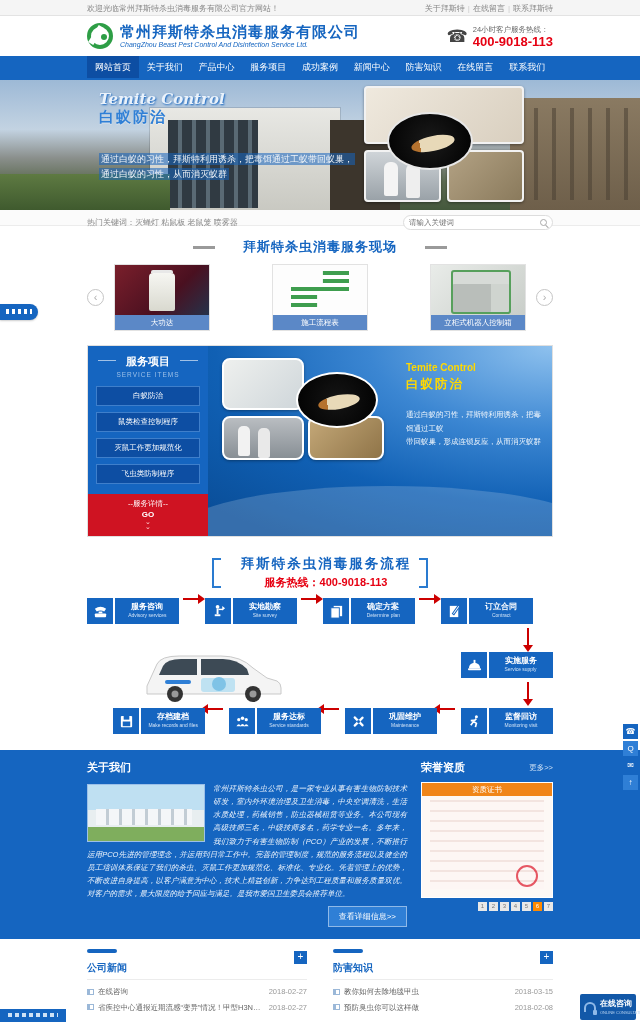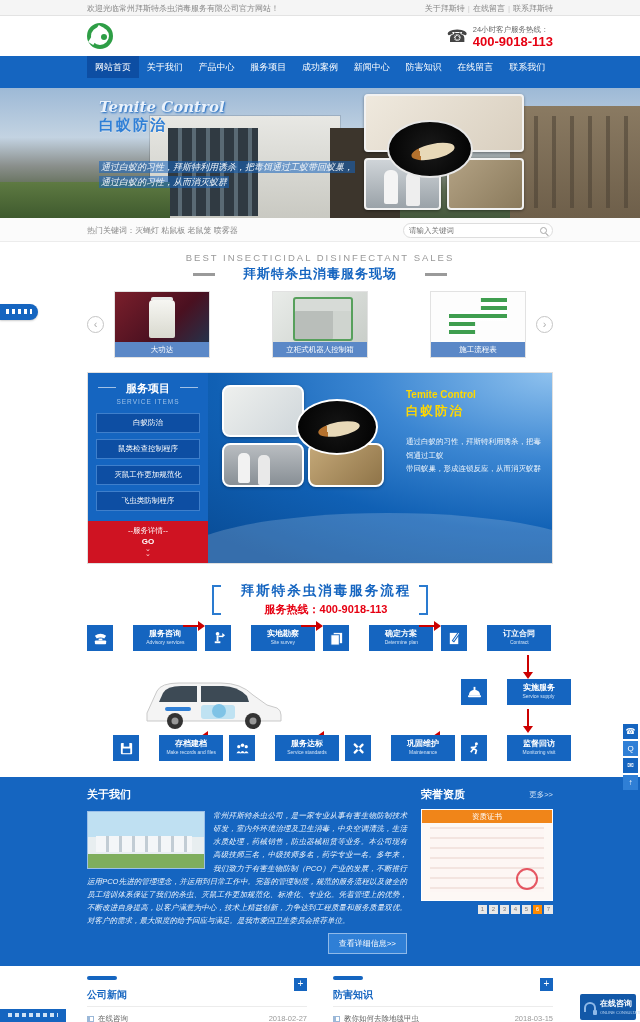--- a/index.html
+++ b/index.html
@@ -23,21 +23,21 @@
   .logo::after { content:""; position:absolute; left:2px; top:-2px; width:6px; height:20px; background:#fff; transform:rotate(32deg); }
   .logo::before { content:""; position:absolute; right:2px; top:7px; width:6px; height:6px; background:#2e9e46; border-radius:50%; z-index:2; }
   .brand-cn { color:#1565c0; font-size:15px; font-weight:bold; letter-spacing:1px; line-height:1.1; }
   .brand-en { color:#1565c0; font-size:7px; font-style:italic; }
   .hotline { margin-left:auto; display:flex; align-items:center; }
   .phone-glyph { font-size:17px; color:#444; margin-right:5px; }
   .hotline-label { font-size:7.5px; color:#666; }
   .hotline-num { font-size:13px; font-weight:bold; color:#e60012; line-height:1; }
 
   
-  .nav { background:#1565c0; height:32px; }
+  .nav { background:#1565c0; height:24px; }
   .nav .wrap { display:flex; height:22px; }
   .nav a { flex:1; color:#fff; font-size:9px; text-align:center; line-height:22px; text-decoration:none; white-space:nowrap; }
   .nav a.active { background:#0d4ea3; }
 
   
   .hero { height:130px; position:relative; overflow:hidden;
     background:linear-gradient(180deg,#9db9d6 0%,#c3d3e2 38%,#8a8f8c 60%,#5d6b52 78%,#44583c 100%); }
   .hero .bld1 { position:absolute; left:150px; top:28px; width:190px; height:102px; background:linear-gradient(180deg,#e8e8e4,#c9c9c2); box-shadow:0 0 0 1px rgba(0,0,0,.12); }
   .hero .bld1::after { content:""; position:absolute; left:18px; top:12px; width:90px; height:88px; background:repeating-linear-gradient(90deg,#303a42 0 10px,#5a6a74 10px 14px); }
   .hero .bld2 { position:absolute; right:0; top:18px; width:130px; height:112px; background:linear-gradient(180deg,#8a7a62,#6e5f4a); }
@@ -48,24 +48,24 @@
   .hero .ph1 { left:277px; top:6px; width:160px; height:58px; background:linear-gradient(135deg,#efe9de,#d9cfbf); }
   .hero .ph2 { left:277px; top:70px; width:77px; height:52px; background:linear-gradient(180deg,#cfd4d8,#9aa2a8); }
   .hero .ph2::after { content:""; position:absolute; left:18px; top:10px; width:14px; height:34px; background:#f4f4f4; border-radius:6px 6px 2px 2px; box-shadow:22px 2px 0 #eee; }
   .hero .ph3 { left:360px; top:70px; width:77px; height:52px; background:linear-gradient(135deg,#b3a284,#8a7a5c); }
   .hero .oval { position:absolute; left:300px; top:32px; width:86px; height:58px; border-radius:50%; background:radial-gradient(circle at 50% 50%,#1a1a1a,#000); border:2px solid #e8e8e8; z-index:3; }
   .hero .termite { position:absolute; left:22px; top:22px; width:44px; height:15px; border-radius:50%; background:linear-gradient(90deg,#b5722e 0 20%,#e8d9b8 20%); transform:rotate(-12deg); }
   .hero-txt { position:absolute; left:12px; top:10px; z-index:4; }
   .hero-en { font-size:15px; font-style:italic; font-weight:bold; color:#eaf2fb; text-shadow:1px 1px 2px #1565c0; font-family:"DejaVu Serif",serif; }
   .hero-cn { font-size:15px; font-weight:bold; color:#2f7fd6; text-shadow:0 1px 1px rgba(255,255,255,.4); letter-spacing:2px; }
   .hero-desc { position:absolute; left:12px; top:72px; z-index:4; font-size:9px; color:#f0f4f8; line-height:1.7; }
-  .hero-desc span { background:rgba(21,101,192,.55); padding:1px 2px;font-style:italic; }
-
-  
-  .searchbar { background:#fbfbfb; border-bottom:1px solid #ececec; height:24px; }
+  .hero-desc span { background:rgba(21,101,192,.55); padding:1px 2px; }
+
+  
+  .searchbar { background:#fbfbfb; border-bottom:1px solid #ececec; height:16px; }
   .searchbar .wrap { display:flex; align-items:center; height:24px; }
   .hotwords { font-size:8px; color:#888; }
   .search-box { margin-left:auto; width:150px; height:15px; border:1px solid #ddd; border-radius:8px; background:#fff; display:flex; align-items:center; padding:0 5px; }
   .search-box input { border:0; outline:0; flex:1; font-size:7.5px; color:#666; background:transparent; min-width:0; }
   .mag { width:7px; height:7px; border:1px solid #aaa; border-radius:50%; position:relative; flex:0 0 auto; }
   .mag::after { content:""; position:absolute; right:-3px; bottom:-2px; width:4px; height:1px; background:#aaa; transform:rotate(45deg); }
 
   
   .showcase { padding:10px 0 8px; }
   .sc-en { text-align:center; font-size:9.5px; color:#999; letter-spacing:2px; }
@@ -121,21 +121,21 @@
   .flow-title { display:flex; align-items:center; justify-content:center; gap:8px; }
   .bracket { width:9px; height:30px; }
   .bracket.l { border-left:2px solid #2a7bd0; border-top:2px solid #2a7bd0; border-bottom:2px solid #2a7bd0; }
   .bracket.r { border-right:2px solid #2a7bd0; border-top:2px solid #2a7bd0; border-bottom:2px solid #2a7bd0; }
   .ft-mid { text-align:center;margin-left:12px; }
   .ft-cn { font-size:13.5px; font-weight:bold; color:#1565c0; letter-spacing:2px; }
   .ft-hot { font-size:11px; font-weight:bold; color:#e60012; margin-top:2px; }
   .flow { position:relative; height:148px; margin-top:8px; }
   .step { position:absolute; display:flex; }
   .s-icon { width:26px; height:26px; background:#1565c0; display:flex; align-items:center; justify-content:center; flex:0 0 auto; }
-  .s-label { width:64px; height:26px; background:#1565c0; margin-left:20px; display:flex; flex-direction:column; align-items:center; justify-content:center; color:#fff; }
+  .s-label { width:64px; height:26px; background:#1565c0; margin-left:2px; display:flex; flex-direction:column; align-items:center; justify-content:center; color:#fff; }
   .s-cn { font-size:8px; font-weight:bold; line-height:1.1; }
   .s-en { font-size:6px; color:#cfe2f6; transform:scale(.82); white-space:nowrap; line-height:1.2; }
   .arr { position:absolute; }
   .arr-h { height:2px; background:#cc0000; top:12px; }
   .arr-h.r::after { content:""; position:absolute; right:-6px; top:-4px; border-left:7px solid #cc0000; border-top:5px solid transparent; border-bottom:5px solid transparent; }
   .arr-h.l::before { content:""; position:absolute; left:-6px; top:-4px; border-right:7px solid #cc0000; border-top:5px solid transparent; border-bottom:5px solid transparent; }
   .arr-v { width:2px; background:#cc0000; }
   .arr-v::after { content:""; position:absolute; bottom:-6px; left:-4px; border-top:7px solid #cc0000; border-left:5px solid transparent; border-right:5px solid transparent; }
   .car { position:absolute; left:48px; top:44px; }
 
@@ -147,21 +147,21 @@
   .ab-body { font-size:7.5px; line-height:1.75; color:#eaf2fb; text-align:justify;font-style:italic; }
   .ab-img { float:left; width:118px; height:58px; margin:2px 8px 3px 0; border:1px solid #9cc0e8;
     background:linear-gradient(180deg,#bfe0f2 0 45%,#e8eef0 45% 75%,#7fae5d 75%); position:relative; }
   .ab-img::after { content:""; position:absolute; left:8px; top:24px; width:96px; height:16px;
     background:repeating-linear-gradient(90deg,#f4f6f8 0 10px,#c2ccd4 10px 13px); }
   .ab-btn { display:inline-block; margin-top:6px; background:#2f7fd6; border:1px solid #8fb9e8; color:#fff; font-size:8px; padding:4px 10px; text-decoration:none; }
   .ab-btn-row { text-align:right; }
   .ab-right { flex:1; }
   .ab-right-head { display:flex; justify-content:space-between; align-items:center; margin-bottom:7px; }
   .ab-more { font-size:7.5px; color:#cfe2f6; text-decoration:none; }
-  .cert { background:#fdf8f5; border:1px solid #fff; height:92px; position:relative; overflow:hidden; }
+  .cert { background:#fdf8f5; border:1px solid #fff; height:116px; position:relative; overflow:hidden; }
   .cert-head { background:#f08519; color:#fff; font-size:7.5px; text-align:center; line-height:13px; height:13px; }
   .cert-body { position:absolute; inset:17px 8px 8px; background:repeating-linear-gradient(180deg,#f3e4e0 0 2px,#fdf6f4 2px 10px); }
   .cert-seal { position:absolute; right:14px; bottom:10px; width:22px; height:22px; border:2px solid #d23; border-radius:50%; opacity:.75; }
   .cert-pager { display:flex; gap:2px; justify-content:flex-end; margin-top:4px; }
   .pg { width:9px; height:9px; background:#e8e8e8; color:#777; font-size:6px; line-height:9px; text-align:center; cursor:pointer; }
   .pg.active { background:#ff8a00; color:#fff; }
 
   
   .news { padding:10px 0 12px; background:#fff; }
   .news .wrap { display:flex; gap:26px; }
@@ -196,20 +196,24 @@
     <span>欢迎光临常州拜斯特杀虫消毒服务有限公司官方网站！</span>
     <span>
       <a href="#">关于拜斯特</a><span class="sep">|</span><a href="#">在线留言</a><span class="sep">|</span><a href="#">联系拜斯特</a>
     </span>
   </div>
 </div>
 
 <div class="header">
   <div class="wrap">
     <div class="logo"></div>
+    <div>
+      <div class="brand-cn">常州拜斯特杀虫消毒服务有限公司</div>
+      <div class="brand-en">ChangZhou Beast Pest Control And Disinfection Service Ltd.</div>
+    </div>
     <div class="hotline">
       <span class="phone-glyph">☎</span>
       <span>
         <div class="hotline-label">24小时客户服务热线：</div>
         <div class="hotline-num">400-9018-113</div>
       </span>
     </div>
   </div>
 </div>
 
@@ -257,40 +261,39 @@
     </span>
     <div class="search-box">
       <input type="text" placeholder="请输入关键词" style="">
       <span class="mag"></span>
     </div>
   </div>
 </div>
 
 <div class="showcase">
   <div class="wrap">
-    <div class="sc-en">BEST INSECTICIDAL DISINFECTANT SALES</div>
     <div class="sc-cn-row">
       <span class="dash"></span>
       <span class="sc-cn">拜斯特杀虫消毒服务现场</span>
       <span class="dash"></span>
     </div>
     <div class="carousel">
       <div class="c-arrow">‹</div>
       <div class="c-track">
         <div class="p-card">
           <div class="p-img p0"></div>
           <div class="p-cap">大功达</div>
         </div>
         <div class="p-card">
+          <div class="p-img p1"></div>
+          <div class="p-cap">施工流程表</div>
+        </div>
+        <div class="p-card">
           <div class="p-img p2"></div>
           <div class="p-cap">立柜式机器人控制箱</div>
-        </div>
-        <div class="p-card">
-          <div class="p-img p1"></div>
-          <div class="p-cap">施工流程表</div>
         </div>
       </div>
       <div class="c-arrow">›</div>
     </div>
   </div>
 </div>
 
 <div class="services">
   <div class="wrap">
     <div class="svc-row">

